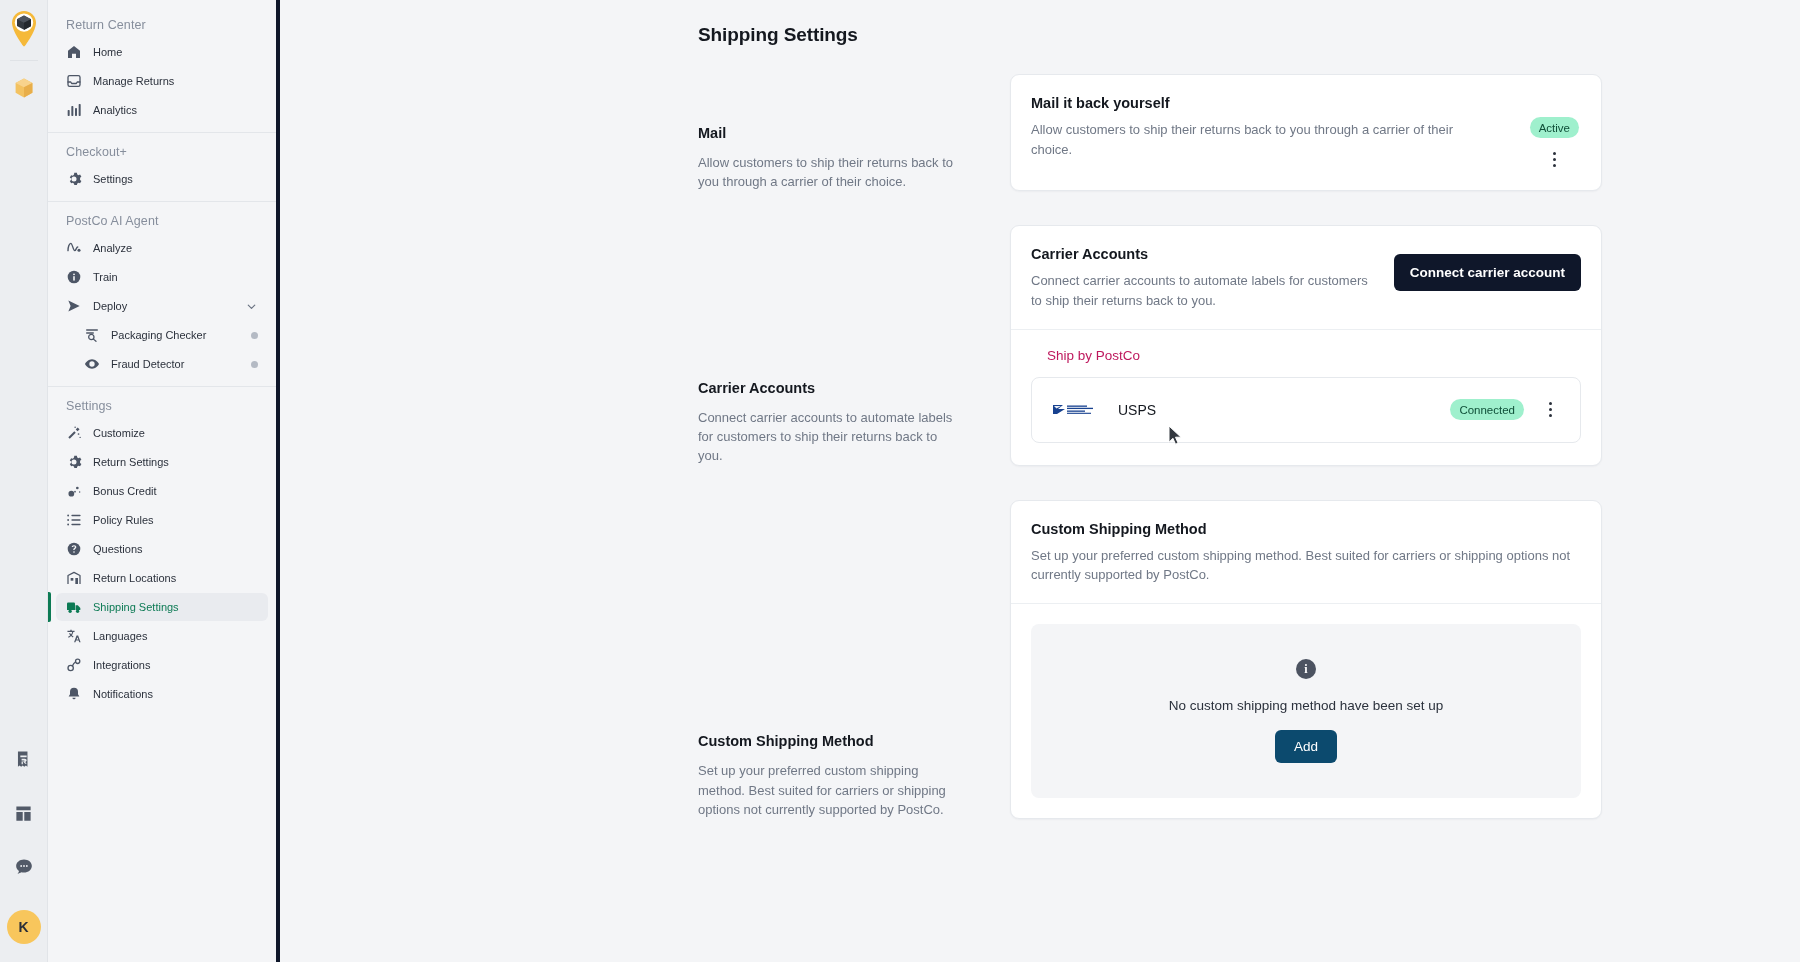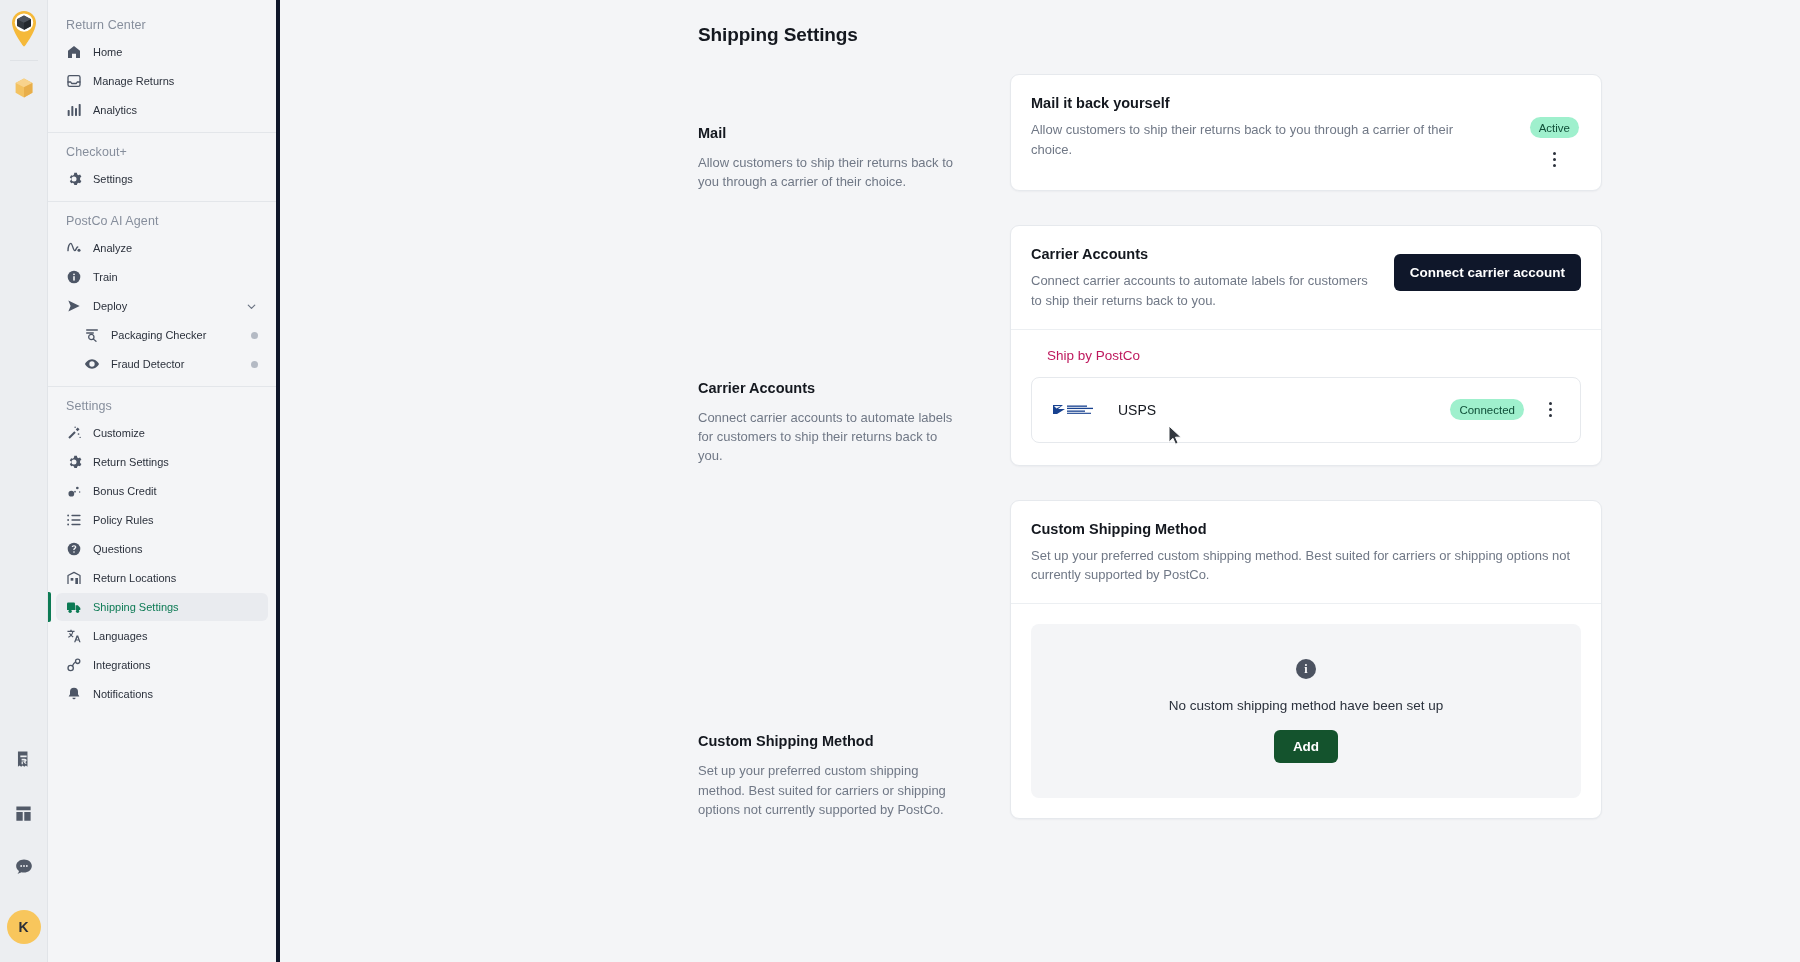--- a/index.html
+++ b/index.html
@@ -337,26 +337,26 @@
     font-weight: 700;
     font-family: "Liberation Serif", serif;
     margin-bottom: 19px;
   }
   .empty-text {
     font-size: 13.5px;
     color: #2b313c;
     margin-bottom: 17px;
   }
   .btn-add {
-    background: #14532d;
+    background: #0c4a6e;
     color: #fff;
     border: none;
     border-radius: 6px;
     font-size: 13.5px;
-    font-weight: 700;
+    font-weight: 400;
     font-family: inherit;
     padding: 9px 19px;
     cursor: pointer;
   }
 
   
   .cursor {
     position: absolute;
     left: 1168px;
     top: 425px;

